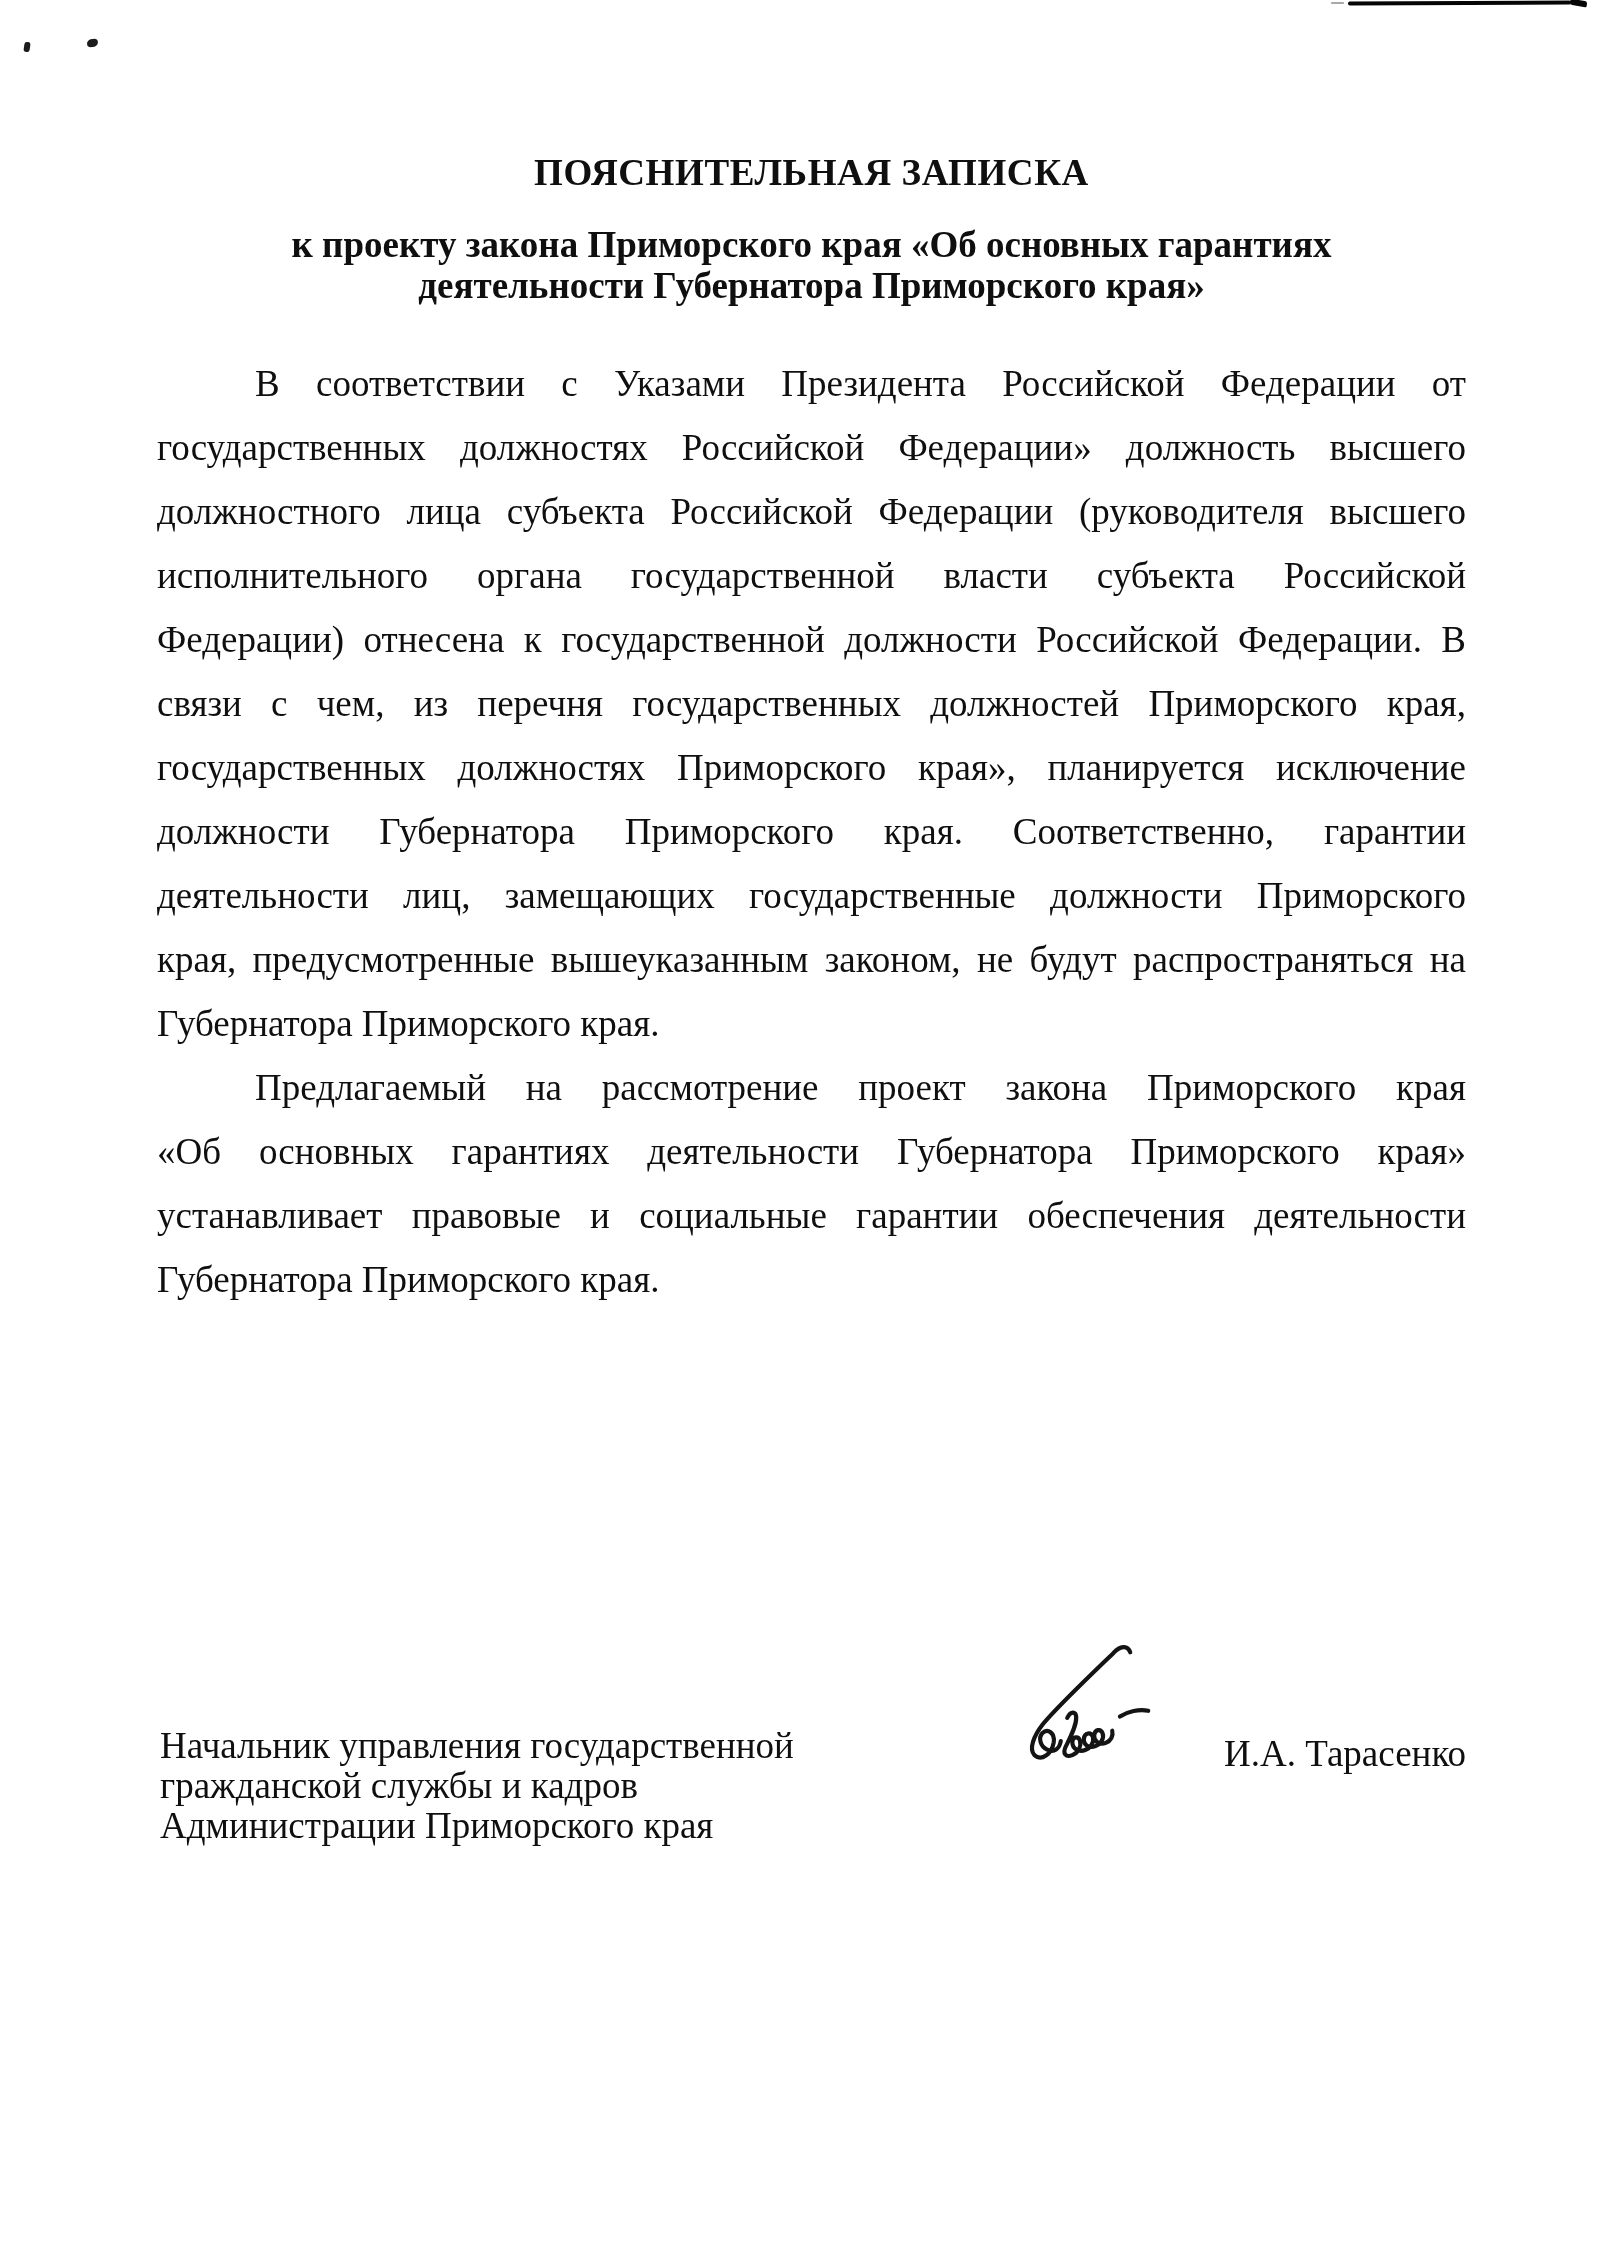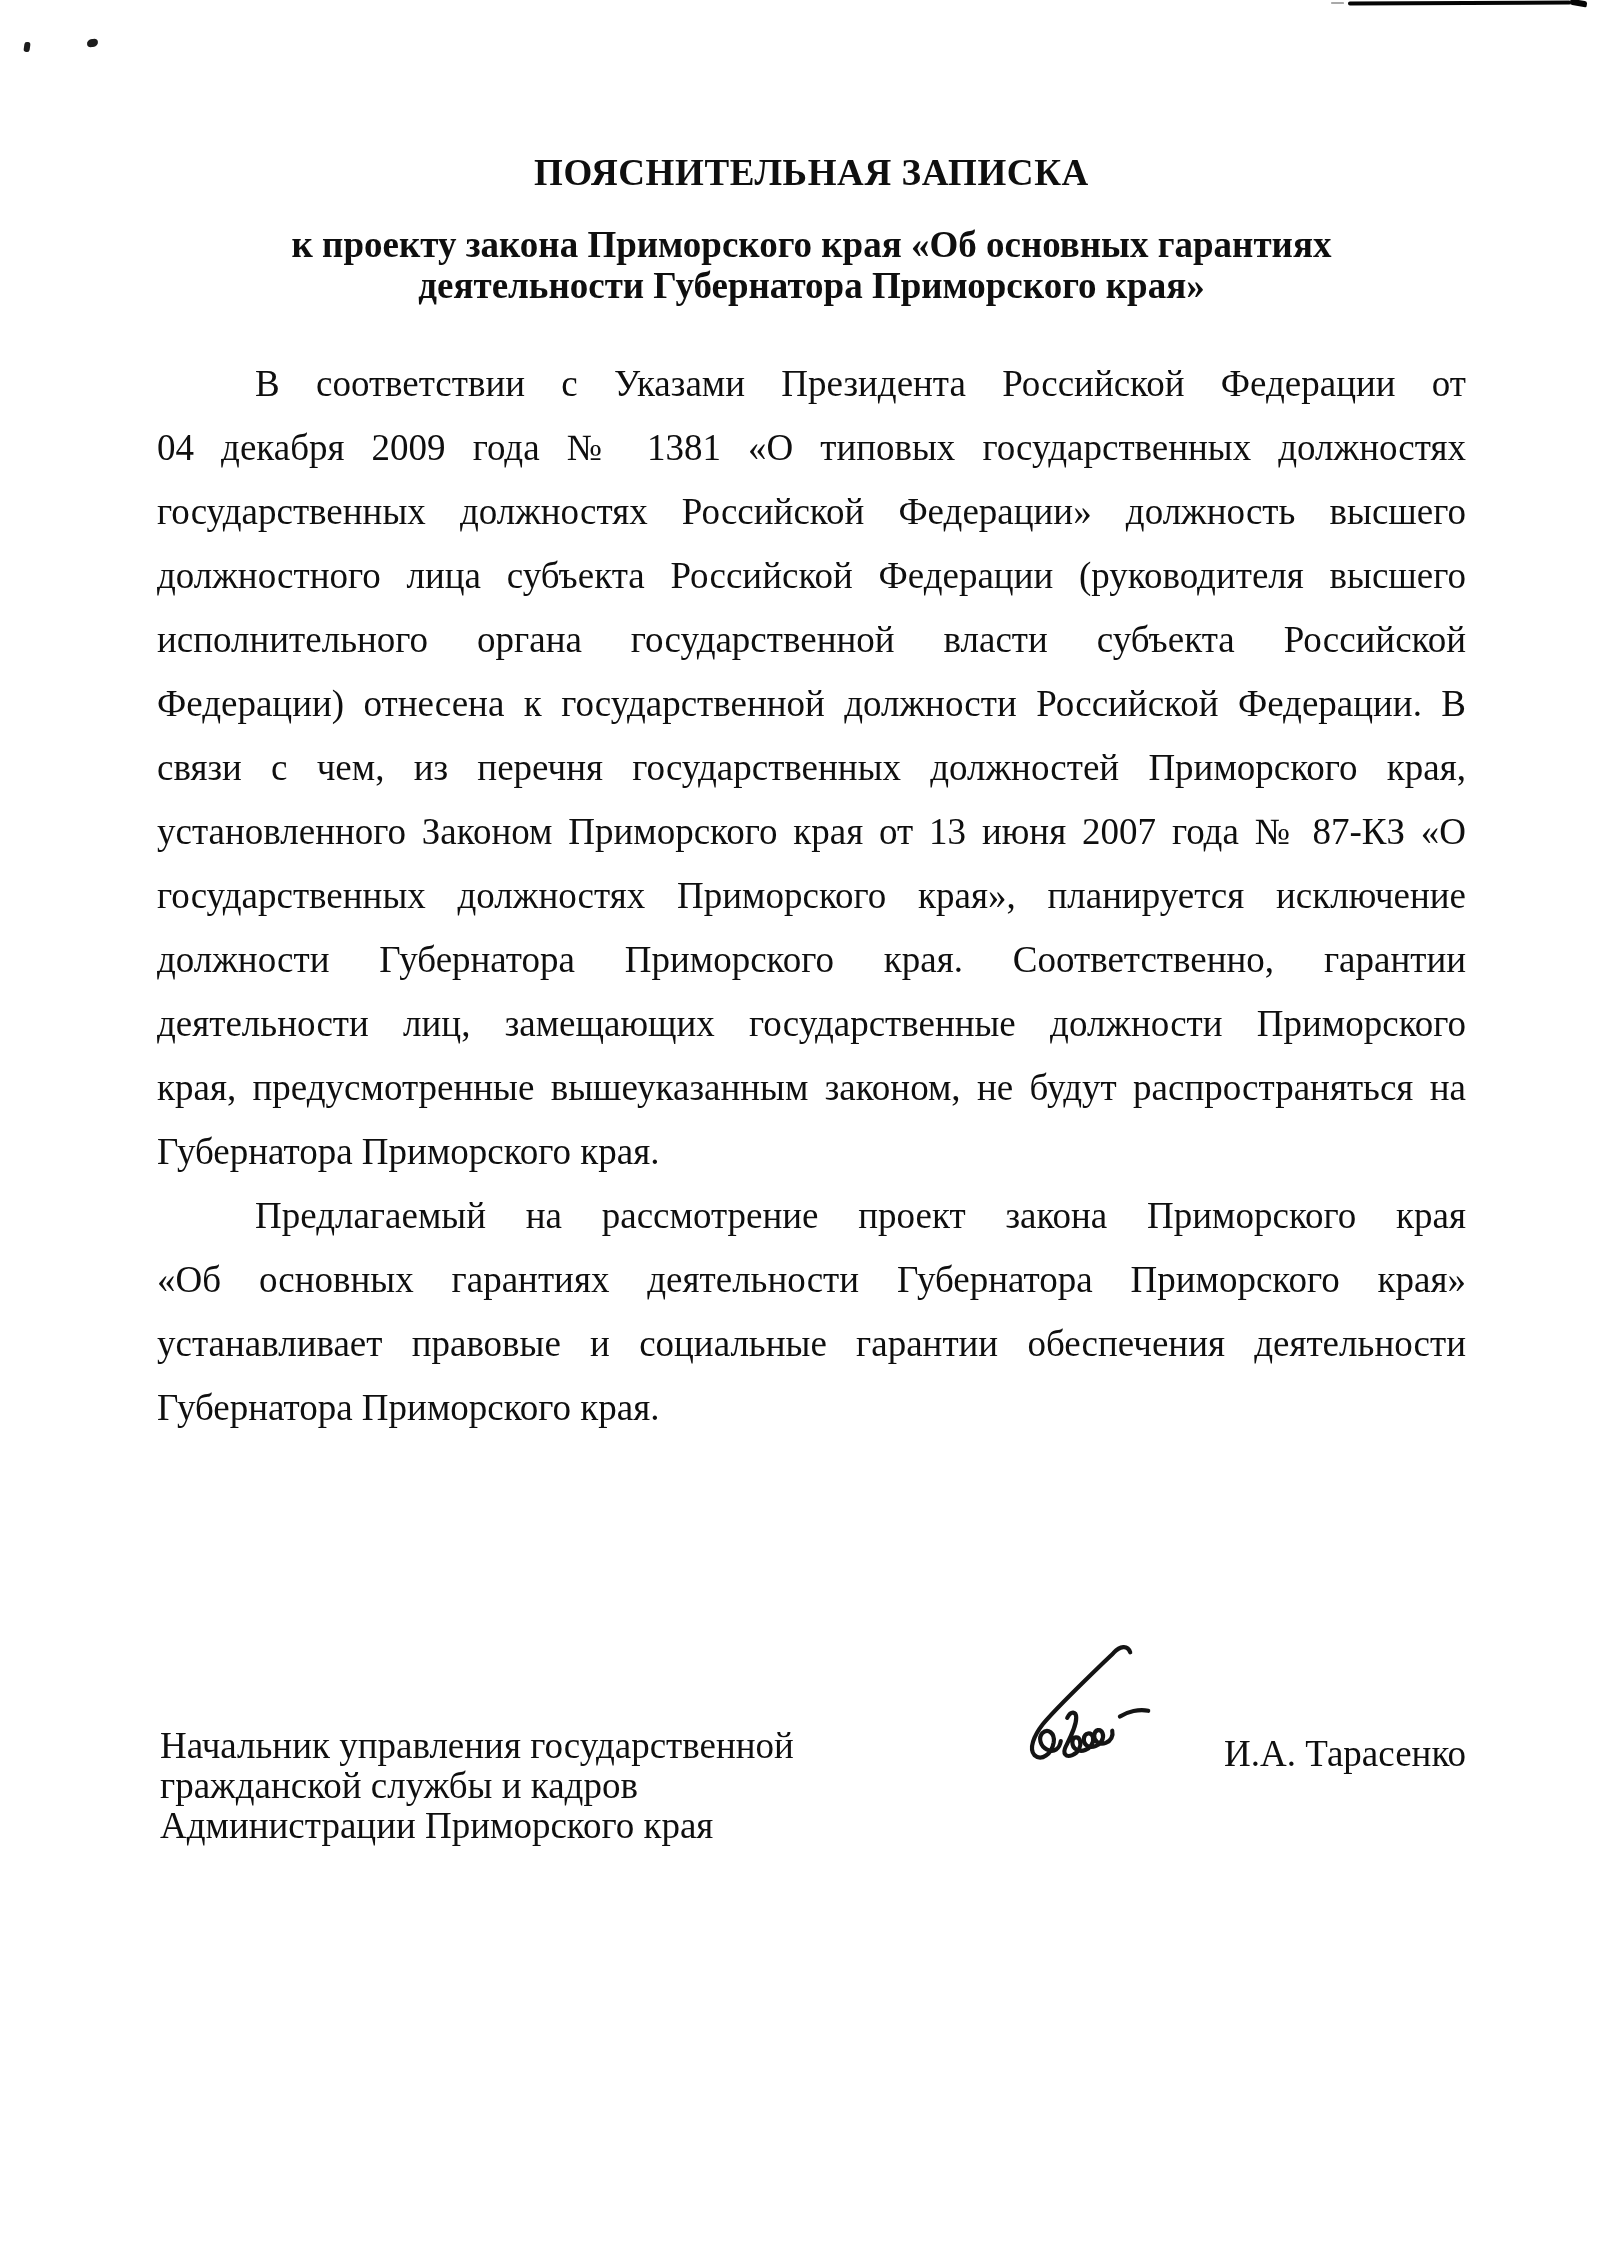--- a/index.html
+++ b/index.html
@@ -138,27 +138,25 @@
   <div class="speck speck2"></div>
 
   <h1 class="title">ПОЯСНИТЕЛЬНАЯ ЗАПИСКА</h1>
   <div class="subtitle">
     <div>к проекту закона Приморского края «Об основных гарантиях</div>
     <div>деятельности Губернатора Приморского края»</div>
   </div>
 
   <div class="bodytext">
     <div class="ln first">В соответствии с Указами Президента Российской Федерации от</div>
-    <div class="ln">04 декабря 2009 года № 1381 «О типовых государственных должностях</div>
     <div class="ln">государственных должностях Российской Федерации» должность высшего</div>
     <div class="ln">должностного лица субъекта Российской Федерации (руководителя высшего</div>
     <div class="ln">исполнительного органа государственной власти субъекта Российской</div>
     <div class="ln">Федерации) отнесена к государственной должности Российской Федерации. В</div>
     <div class="ln">связи с чем, из перечня государственных должностей Приморского края,</div>
-    <div class="ln">установленного Законом Приморского края от 13 июня 2007 года № 87-КЗ «О</div>
     <div class="ln">государственных должностях Приморского края», планируется исключение</div>
     <div class="ln">должности Губернатора Приморского края. Соответственно, гарантии</div>
     <div class="ln">деятельности лиц, замещающих государственные должности Приморского</div>
     <div class="ln">края, предусмотренные вышеуказанным законом, не будут распространяться на</div>
     <div class="ln last">Губернатора Приморского края.</div>
 
     <div class="ln first">Предлагаемый на рассмотрение проект закона Приморского края</div>
     <div class="ln">«Об основных гарантиях деятельности Губернатора Приморского края»</div>
     <div class="ln">устанавливает правовые и социальные гарантии обеспечения деятельности</div>
     <div class="ln last">Губернатора Приморского края.</div>

